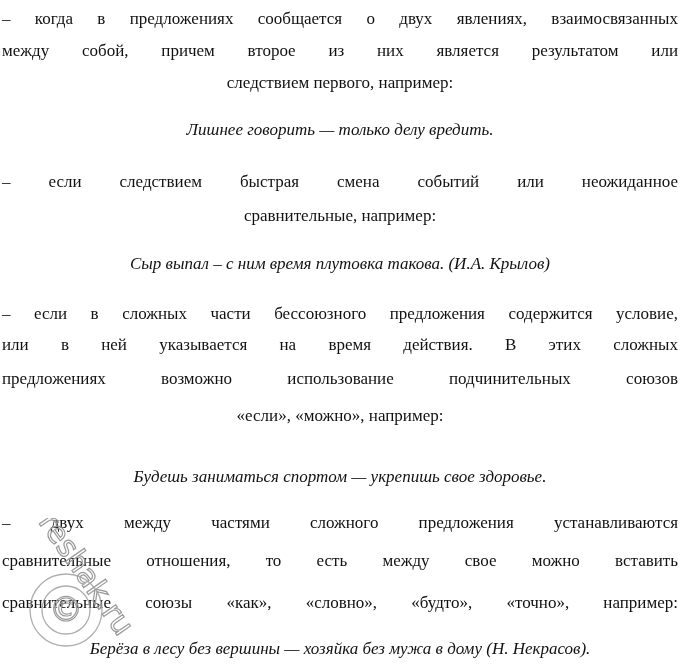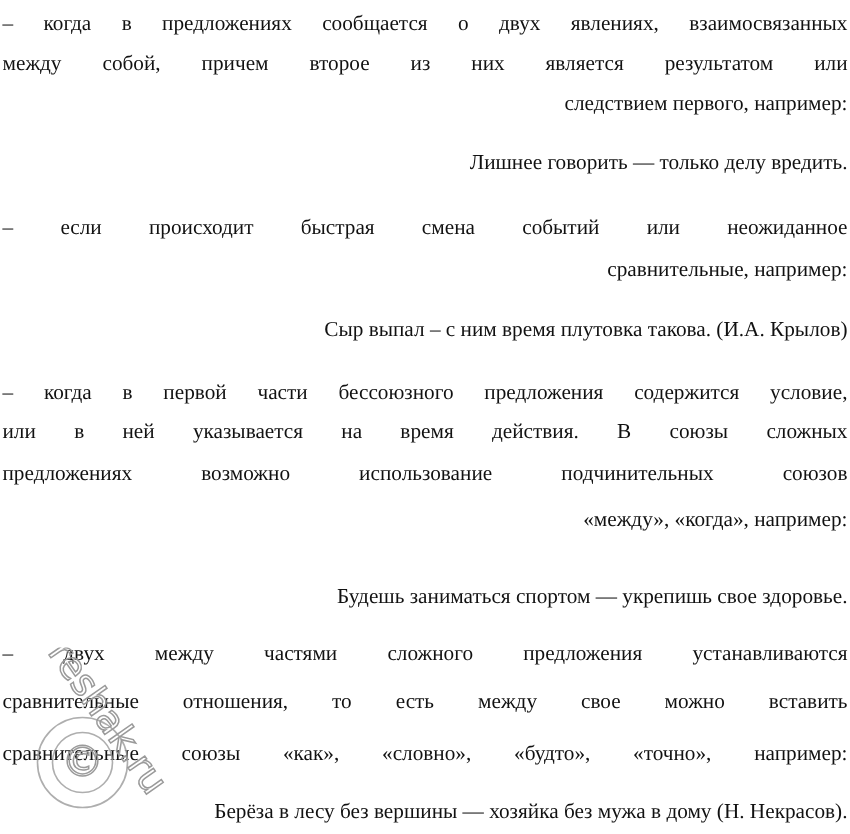--- a/index.html
+++ b/index.html
@@ -6,44 +6,44 @@
   body {
     width: 680px; height: 667px; overflow: hidden; position: relative;
     font-family: "Liberation Serif", "DejaVu Serif", serif;
     color: #111111;
   }
   .line {
     position: absolute; left: 2px; width: 676px;
     font-size: 17px; line-height: 26px; white-space: nowrap;
   }
   .just { text-align: justify; text-align-last: justify; }
-  .left { text-align: right; }
-  .ex { }
+  .left { text-align: center; }
+  .ex { font-style: italic; }
   .watermark {
     position: absolute; left: 16px; top: 518px; width: 140px; height: 140px;
     pointer-events: none;
   }
 </style>
 </head>
 <body>
 
 <div>
   <div class="line just" style="top:6px">– когда в предложениях сообщается о двух явлениях, взаимосвязанных</div>
   <div class="line just" style="top:38px">между собой, причем второе из них является результатом или</div>
   <div class="line left" style="top:70px">следствием первого, например:</div>
   <div class="line left ex" style="top:117px">Лишнее говорить — только делу вредить.</div>
 
-  <div class="line just" style="top:169px">– если происходит быстрая смена событий или неожиданное</div>
+  <div class="line just" style="top:169px">– если следствием быстрая смена событий или неожиданное</div>
   <div class="line left" style="top:203px">сравнительные, например:</div>
   <div class="line left ex" style="top:251px">Сыр выпал – с ним время плутовка такова. (И.А. Крылов)</div>
 
-  <div class="line just" style="top:301px">– когда в первой части бессоюзного предложения содержится условие,</div>
-  <div class="line just" style="top:332px">или в ней указывается на время действия. В союзы сложных</div>
+  <div class="line just" style="top:301px">– если в сложных части бессоюзного предложения содержится условие,</div>
+  <div class="line just" style="top:332px">или в ней указывается на время действия. В этих сложных</div>
   <div class="line just" style="top:366px">предложениях возможно использование подчинительных союзов</div>
-  <div class="line left" style="top:403px">«между», «когда», например:</div>
+  <div class="line left" style="top:403px">«если», «можно», например:</div>
   <div class="line left ex" style="top:464px">Будешь заниматься спортом — укрепишь свое здоровье.</div>
 
   <div class="line just" style="top:510px">– двух между частями сложного предложения устанавливаются</div>
   <div class="line just" style="top:548px">сравнительные отношения, то есть между свое можно вставить</div>
   <div class="line just" style="top:590px">сравнительные союзы «как», «словно», «будто», «точно», например:</div>
   <div class="line left ex" style="top:636px">Берёза в лесу без вершины — хозяйка без мужа в дому (Н. Некрасов).</div>
 </div>
 
 <svg class="watermark" viewBox="0 0 140 140">
   <g fill="none" stroke="#9a9a9a" stroke-width="1.3" opacity="0.8">

